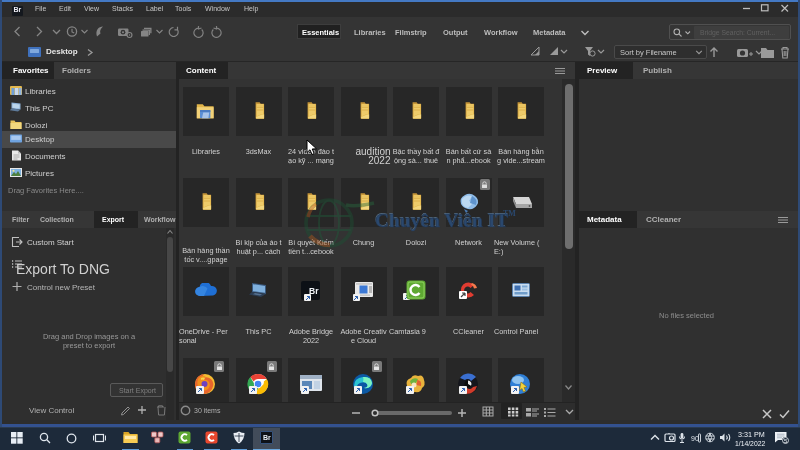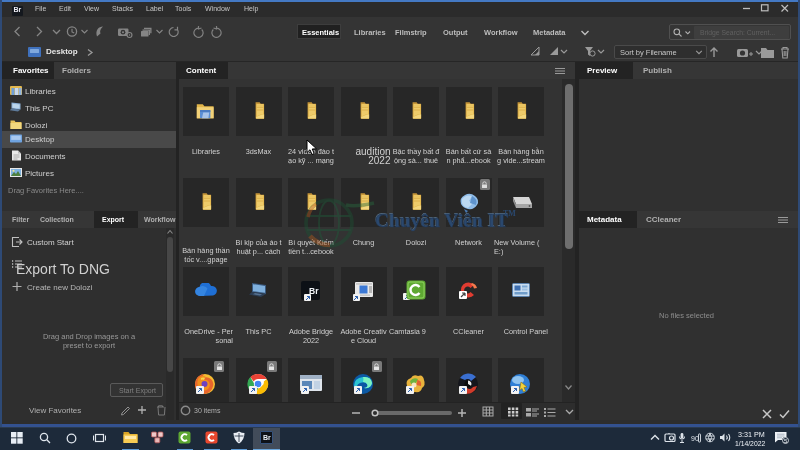--- a/index.html
+++ b/index.html
@@ -172,25 +172,25 @@
 <g stroke="#c0c0c0" fill="none" stroke-width="1.1" transform="translate(0,23)">
  <path d="M4 2 h7 M4 5 h7 M4 8 h7"></path>
  <path d="M1 2 h1.2 M1 5 h1.2 M1 8 h1.2" stroke-width="1.4"></path>
 </g>
 <g stroke="#b0b0b0" fill="none" stroke-width="1.2" transform="translate(0,45)">
  <path d="M6 1 v9 M1.5 5.5 h9"></path>
 </g>
 </svg>
 <span class="txt" style="left:27px;top:238px;font-size:8px;color:#d0d0d0">Custom Start</span>
 <span class="txt" style="left:16px;top:261px;font-size:14px;color:#d0d0d0">Export To DNG</span>
-<span class="txt" style="left:27px;top:283px;font-size:8px;color:#b8b8b8">Create new Dolozi</span>
+<span class="txt" style="left:27px;top:283px;font-size:8px;color:#b8b8b8">Control new Preset</span>
 <div class="txt" style="left:39px;top:332px;width:100px;white-space:normal;text-align:center;font-size:7.5px;line-height:9px;color:#999">Drag and Drop images on a preset to export</div>
 <div style="position:absolute;left:110px;top:383px;width:53px;height:14px;border:1px solid #5a5a5a;border-radius:2px;background:#333"></div>
 <span class="txt" style="left:119px;top:386.5px;font-size:7px;color:#808080">Start Export</span>
-<span class="txt" style="left:29px;top:406px;font-size:8px;color:#b0b0b0">View Favorites</span>
+<span class="txt" style="left:29px;top:406px;font-size:8px;color:#b0b0b0">View Control</span>
 <svg class="abs" style="left:120px;top:404px" width="46" height="12" viewBox="0 0 46 12">
 <path d="M2 9 L8 3 L9.5 4.5 L3.5 10.5 L1.5 11 Z" fill="none" stroke="#909090" stroke-width="1"></path>
 <path d="M22 2 v8 M18 6 h8" stroke="#b0b0b0" stroke-width="1.3"></path>
 <g stroke="#777" fill="none" stroke-width="1">
  <path d="M37 3 h7 M38.5 3 v-1.2 h4 v1.2"></path>
  <path d="M38 3 l0.6 8 h5.8 l0.6-8"></path>
 </g>
 </svg>
 <div style="position:absolute;left:166px;top:228px;width:8px;height:192px;background:#2a2a2a"></div>
 <div style="position:absolute;left:167px;top:237px;width:6px;height:135px;background:#474747;border-radius:3px"></div>
@@ -255,27 +255,27 @@
 <div style="position:absolute;left:389px;top:239px;width:54px;text-align:center;font-size:7.3px;line-height:8.5px;color:#d2d2d2">Dolozi</div>
 <div style="position:absolute;left:441.5px;top:239px;width:54px;text-align:center;font-size:7.3px;line-height:8.5px;color:#d2d2d2">Network</div>
 <div style="position:absolute;left:494px;top:239px;width:54px;text-align:left;font-size:7.3px;line-height:8.5px;color:#d2d2d2">New Volume (<br>E:)</div>
 <div style="position:absolute;left:183px;top:267px;width:46px;height:49px;background:#272727"></div>
 <div style="position:absolute;left:235.5px;top:267px;width:46px;height:49px;background:#272727"></div>
 <div style="position:absolute;left:288px;top:267px;width:46px;height:49px;background:#272727"></div>
 <div style="position:absolute;left:340.5px;top:267px;width:46px;height:49px;background:#272727"></div>
 <div style="position:absolute;left:393px;top:267px;width:46px;height:49px;background:#272727"></div>
 <div style="position:absolute;left:445.5px;top:267px;width:46px;height:49px;background:#272727"></div>
 <div style="position:absolute;left:498px;top:267px;width:46px;height:49px;background:#272727"></div>
-<div style="position:absolute;left:179px;top:328px;width:54px;text-align:right;font-size:7.3px;line-height:8.5px;color:#d2d2d2">OneDrive - Per<br>sonal</div>
+<div style="position:absolute;left:179px;top:328px;width:54px;text-align:left;font-size:7.3px;line-height:8.5px;color:#d2d2d2">OneDrive - Per<br>sonal</div>
 <div style="position:absolute;left:231.5px;top:328px;width:54px;text-align:center;font-size:7.3px;line-height:8.5px;color:#d2d2d2">This PC</div>
 <div style="position:absolute;left:284px;top:328px;width:54px;text-align:center;font-size:7.3px;line-height:8.5px;color:#d2d2d2">Adobe Bridge<br>2022</div>
 <div style="position:absolute;left:336.5px;top:328px;width:54px;text-align:center;font-size:7.3px;line-height:8.5px;color:#d2d2d2">Adobe Creativ<br>e Cloud</div>
 <div style="position:absolute;left:389px;top:328px;width:54px;font-size:7.3px;line-height:8.5px;color:#d2d2d2">Camtasia 9</div>
 <div style="position:absolute;left:441.5px;top:328px;width:54px;text-align:center;font-size:7.3px;line-height:8.5px;color:#d2d2d2">CCleaner</div>
-<div style="position:absolute;left:494px;top:328px;width:54px;text-align:right;font-size:7.3px;line-height:8.5px;color:#d2d2d2">Control Panel</div>
+<div style="position:absolute;left:494px;top:328px;width:54px;text-align:left;font-size:7.3px;line-height:8.5px;color:#d2d2d2">Control Panel</div>
 <div style="position:absolute;left:183px;top:358px;width:46px;height:44px;background:#272727"></div>
 <div style="position:absolute;left:235.5px;top:358px;width:46px;height:44px;background:#272727"></div>
 <div style="position:absolute;left:288px;top:358px;width:46px;height:44px;background:#272727"></div>
 <div style="position:absolute;left:340.5px;top:358px;width:46px;height:44px;background:#272727"></div>
 <div style="position:absolute;left:393px;top:358px;width:46px;height:44px;background:#272727"></div>
 <div style="position:absolute;left:445.5px;top:358px;width:46px;height:44px;background:#272727"></div>
 <div style="position:absolute;left:498px;top:358px;width:46px;height:44px;background:#272727"></div>
 <svg style="position:absolute;left:196px;top:101px" width="20" height="19" viewBox="0 0 25 23" preserveAspectRatio="none">
 <path d="M1 4 L8.5 4 L10.5 6.5 L22 6.5 L22 21 L1 21 Z" fill="#e2b549"></path>
 <path d="M1 7.5 L22 7.5 L22 21 L1 21 Z" fill="#f2d178"></path>

